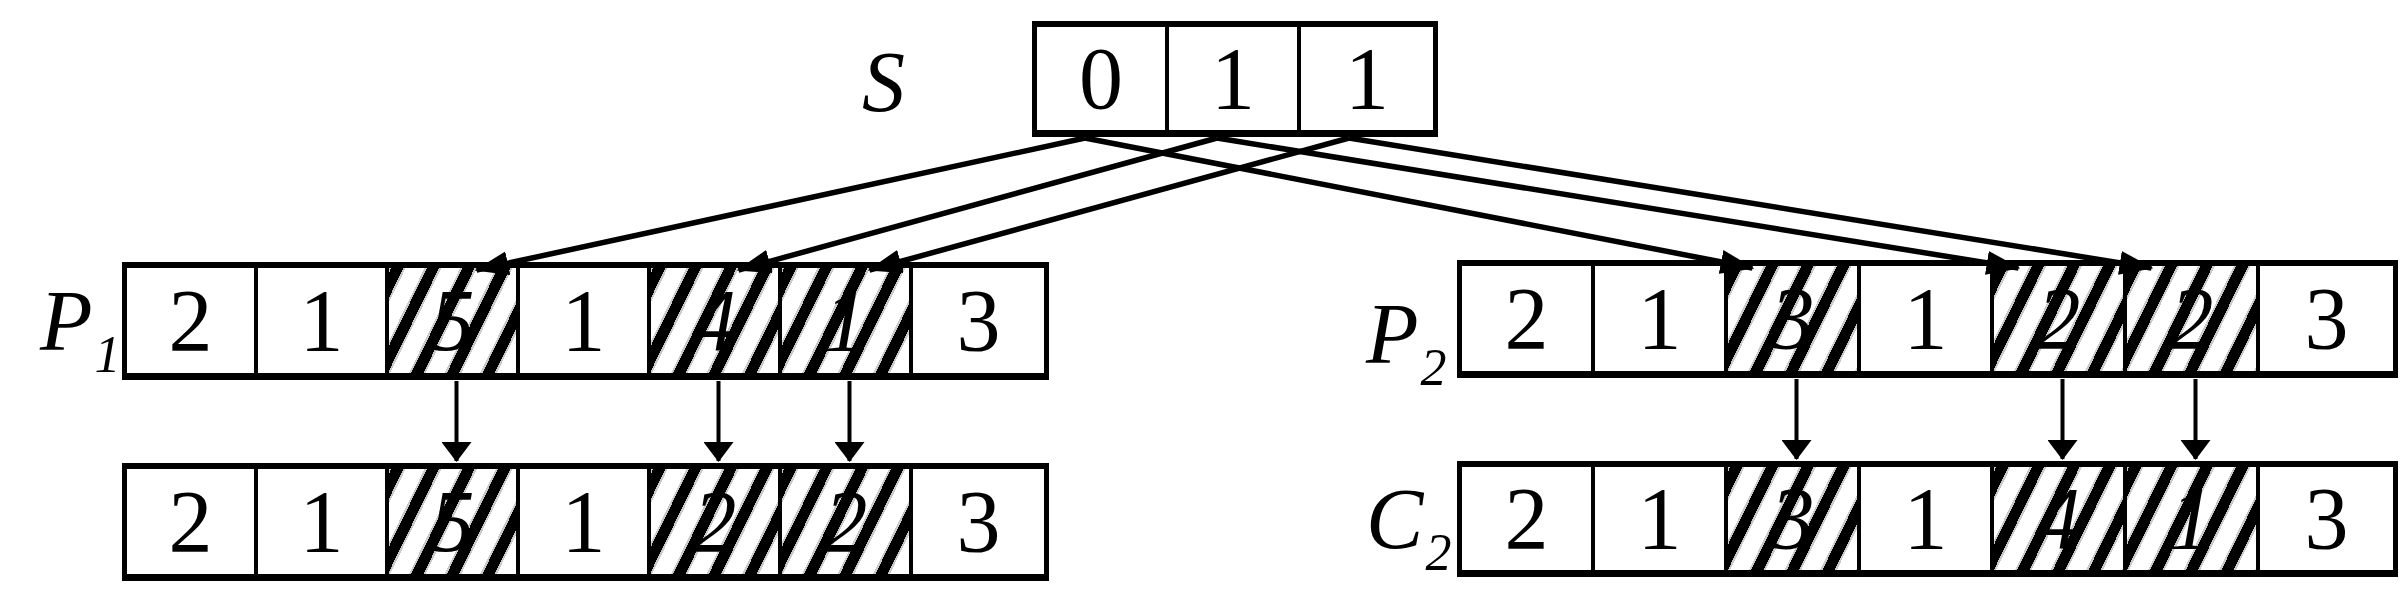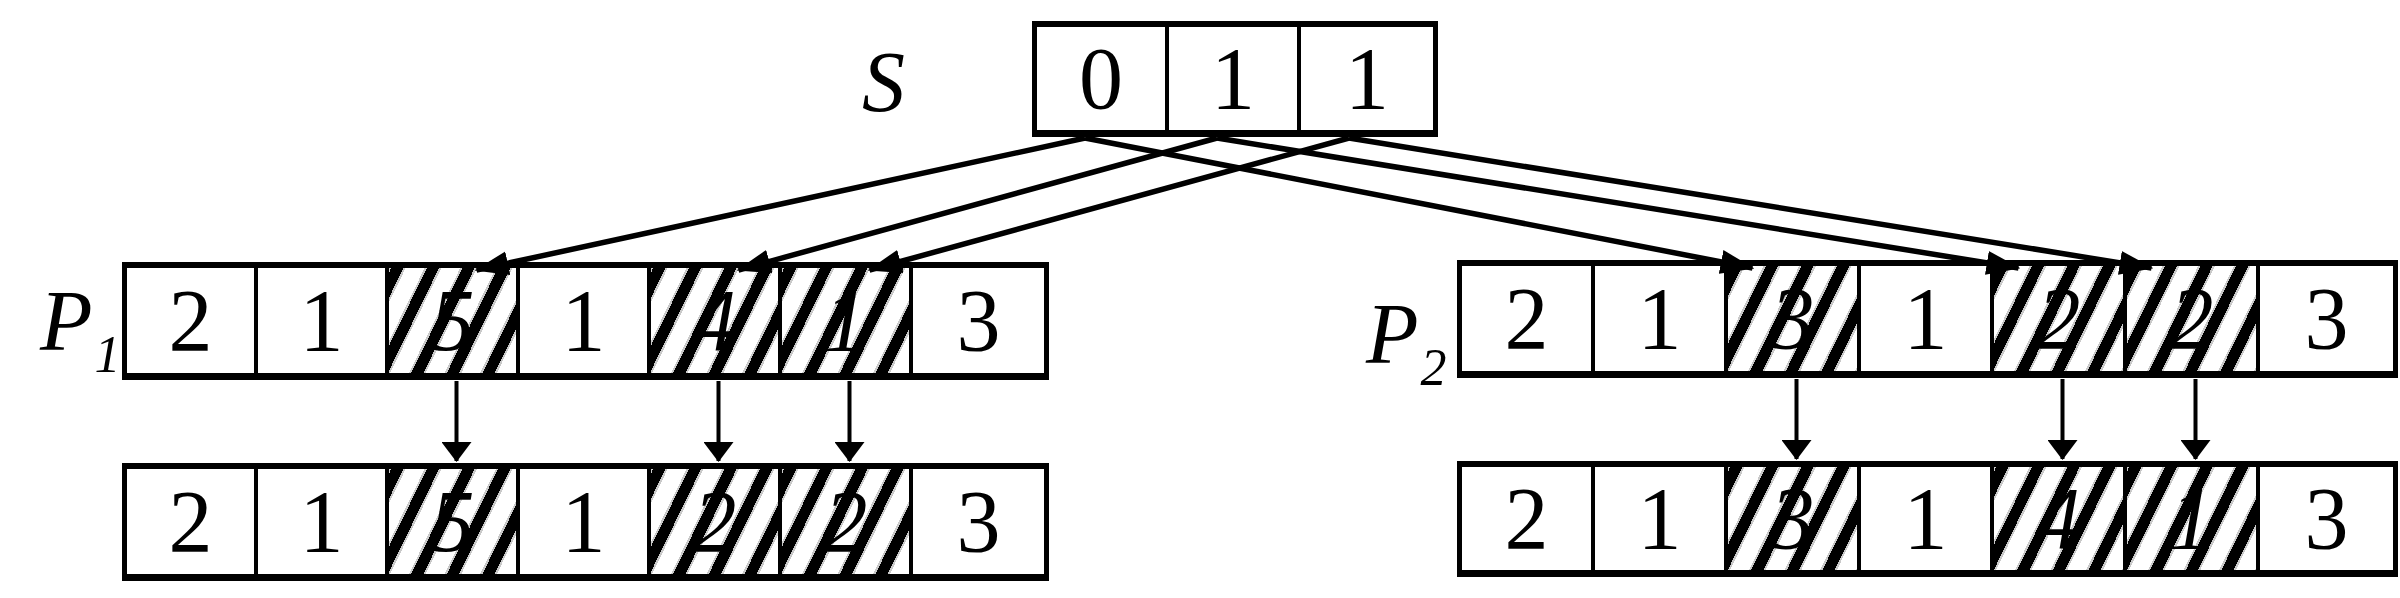--- a/index.html
+++ b/index.html
@@ -95,20 +95,21 @@
   <div class="arr-box" id="box-c1" style="left: 122px; top: 463px; width: 927px; height: 118px;">
       <div class="cell" style="width: 131px;">2</div>
       <div class="cell" style="width: 131px;">1</div>
       <div class="cell hatched" style="width: 131px;">5</div>
       <div class="cell" style="width: 131px;">1</div>
       <div class="cell hatched" style="width: 131px;">2</div>
       <div class="cell hatched" style="width: 131px;">2</div>
       <div class="cell" style="width: 131px;">3</div>
     </div>
 
+  <div class="arr-label" id="label-c2" style="left: 1366px; top: 476px;"><span class="lm">C</span><span class="ls">2</span></div>
   <div class="arr-box" id="box-c2" style="left: 1457px; top: 461px; width: 941px; height: 116px;">
       <div class="cell" style="width: 133px;">2</div>
       <div class="cell" style="width: 133px;">1</div>
       <div class="cell hatched" style="width: 133px;">3</div>
       <div class="cell" style="width: 133px;">1</div>
       <div class="cell hatched" style="width: 133px;">4</div>
       <div class="cell hatched" style="width: 133px;">1</div>
       <div class="cell" style="width: 133px;">3</div>
     </div>
 

